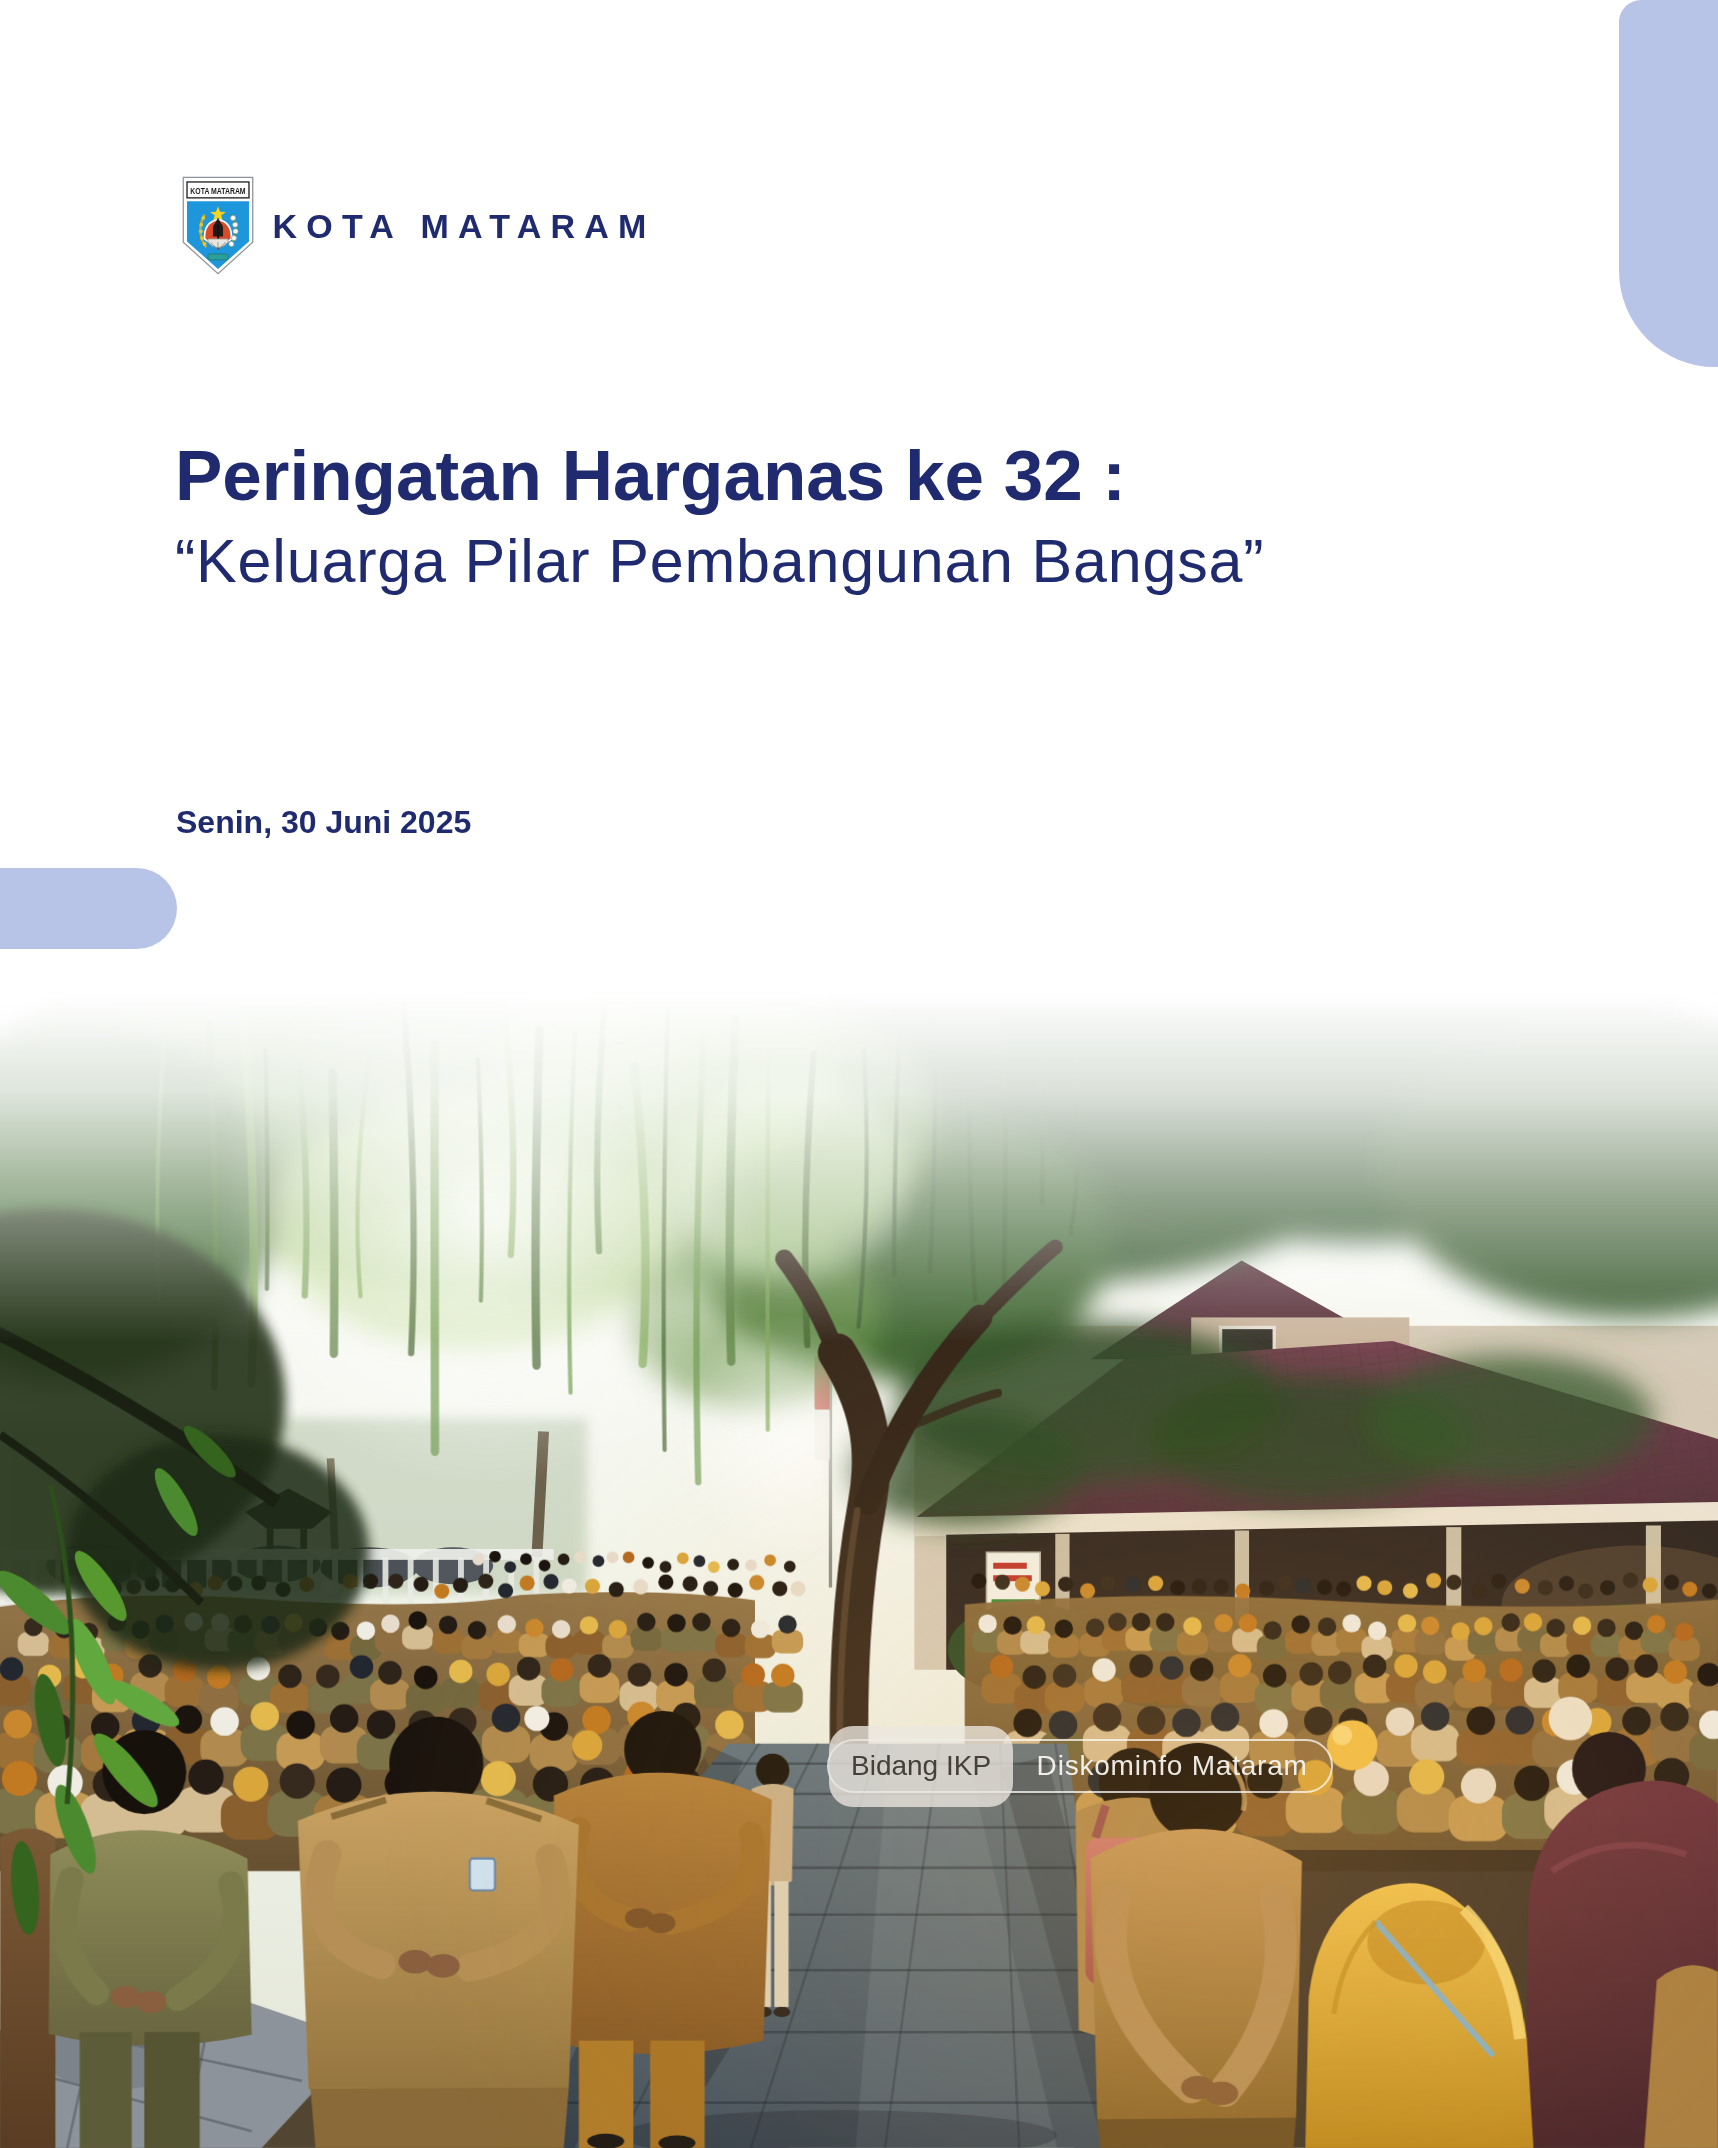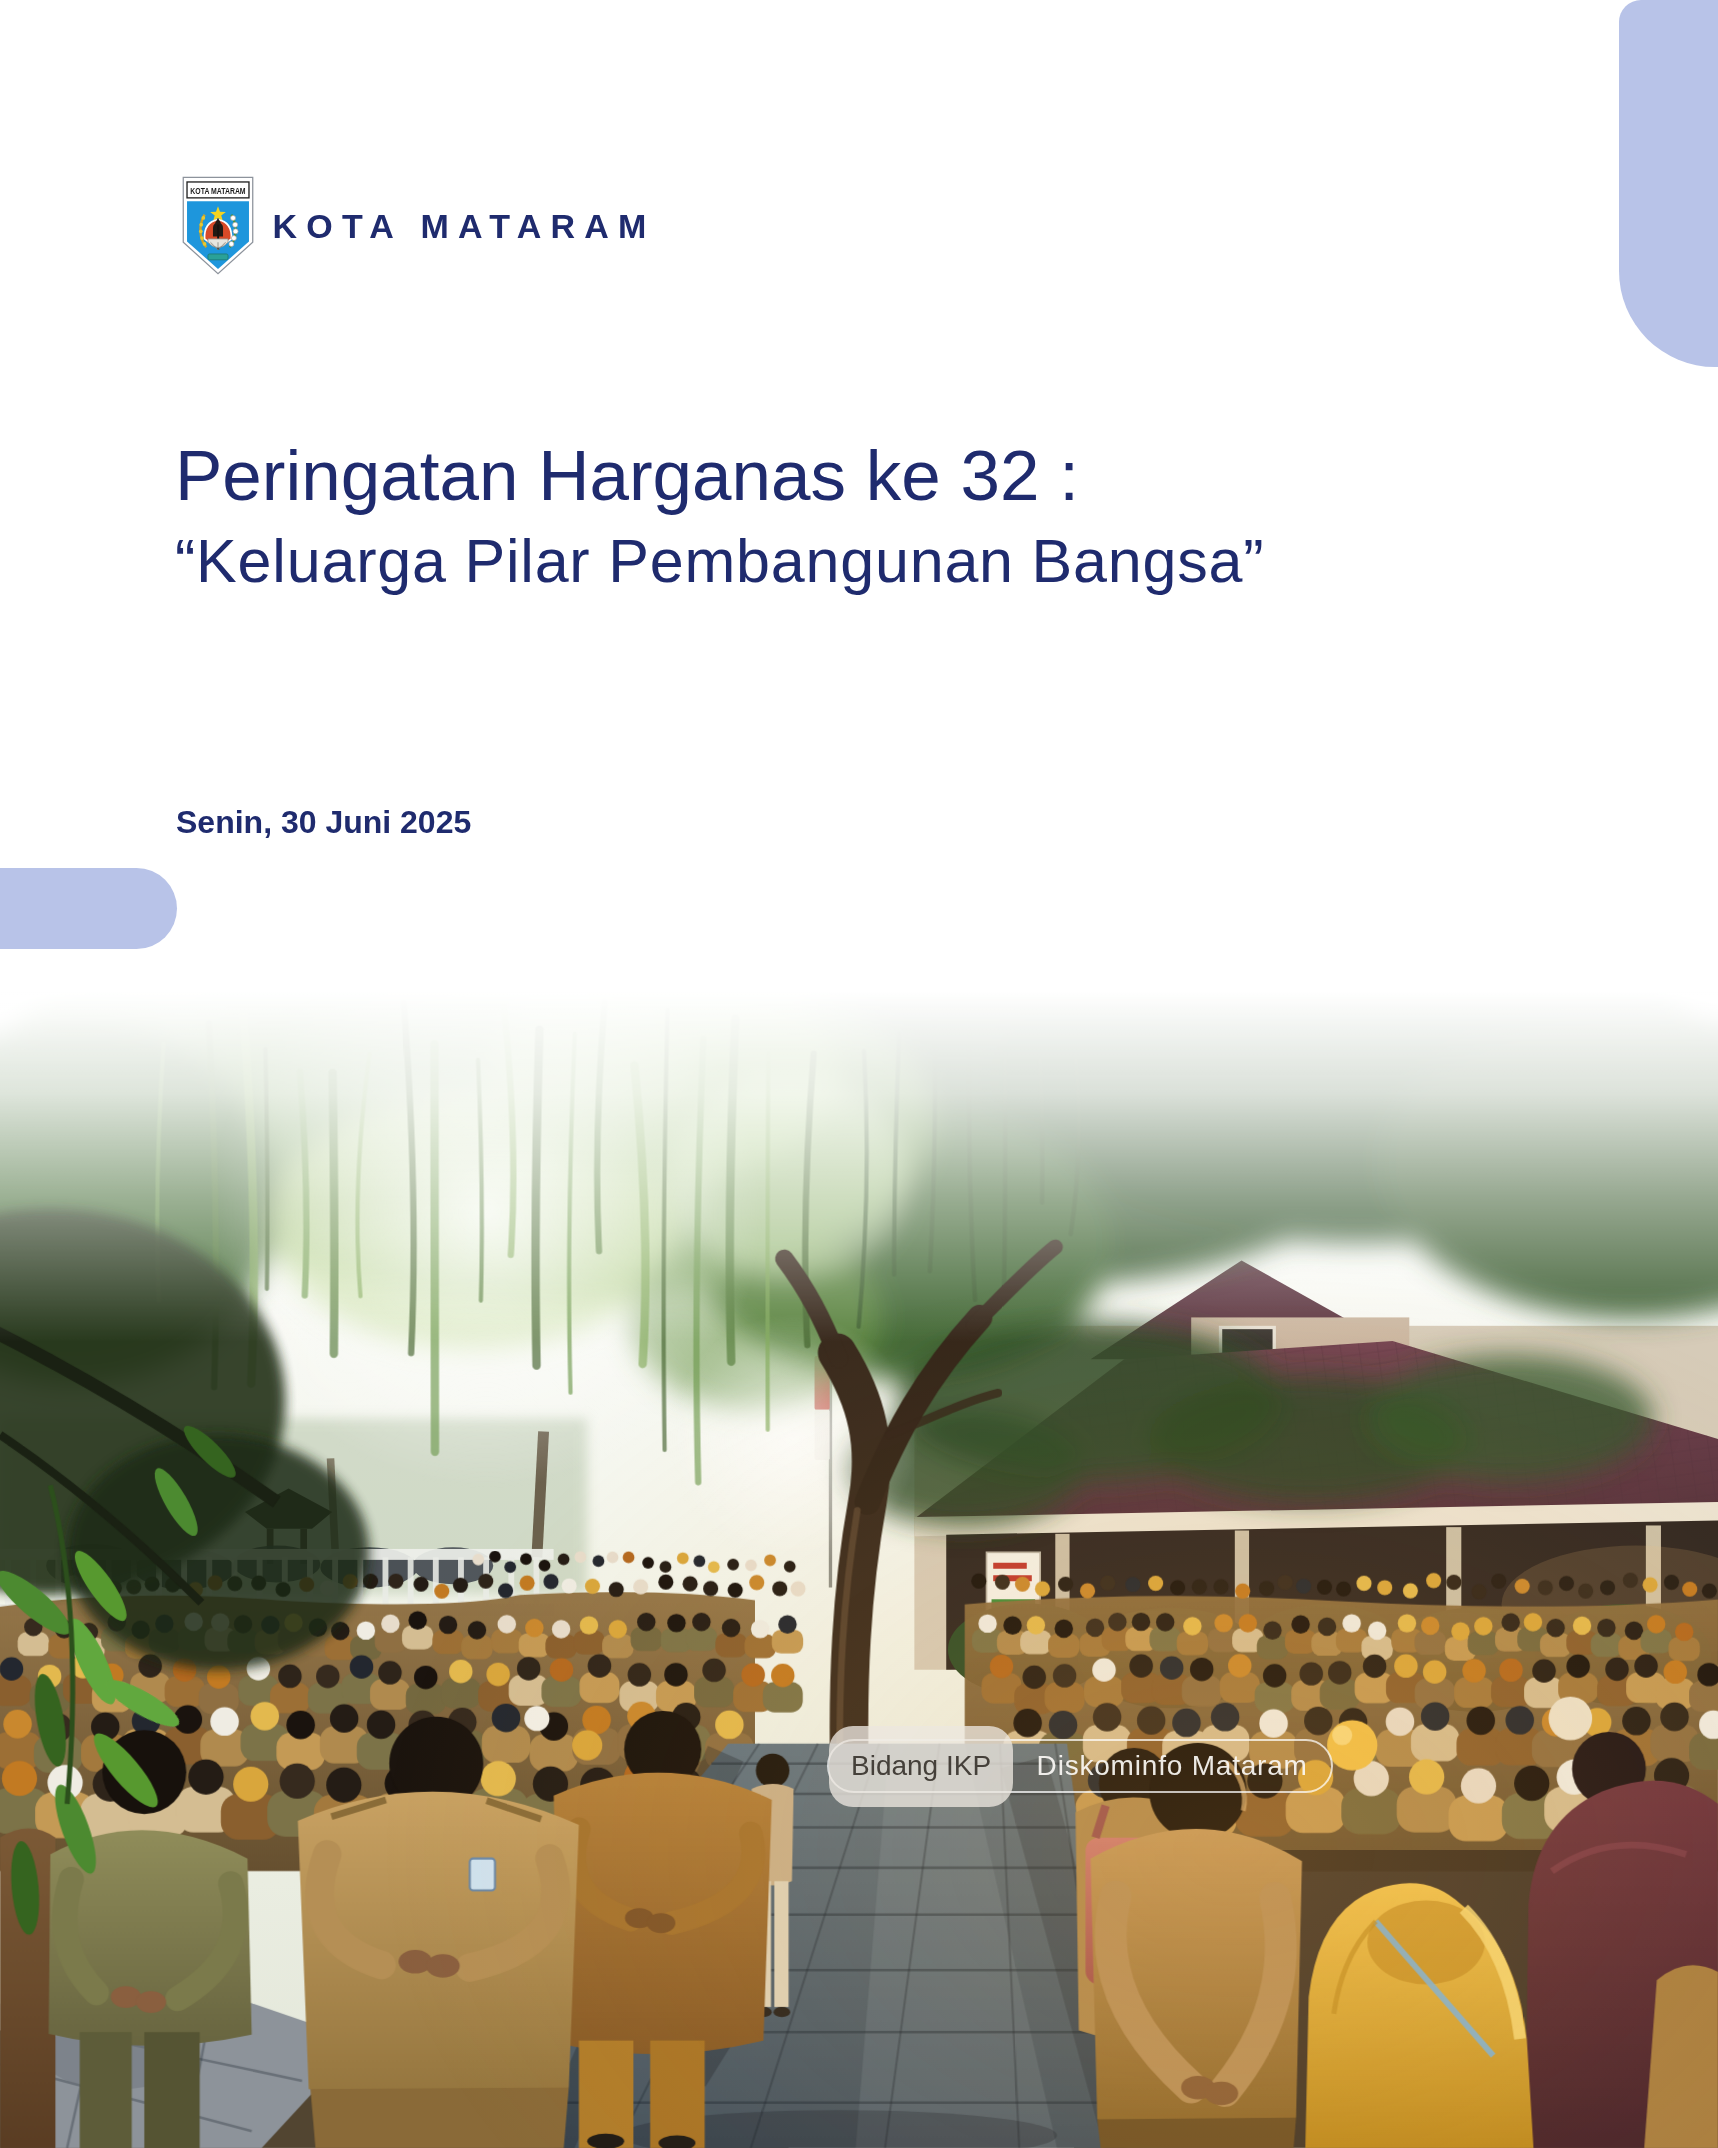--- a/index.html
+++ b/index.html
@@ -12,21 +12,21 @@
   .decor-left{position:absolute;left:0;top:868px;width:177px;height:81px;
               background:#b8c3e8;border-radius:0 41px 41px 0;}
 
   
   .brand{position:absolute;left:174px;top:176px;display:flex;align-items:center;gap:18.5px;padding-left:8px;}
   .crest{width:72px;height:99px;flex:0 0 auto;}
   .brand-org{color:#1f2b6e;font-weight:700;font-size:34px;letter-spacing:9.2px;line-height:46px;}
 
   
   .title-block{position:absolute;left:175px;top:433px;color:#1f2b6e;}
-  .title-l1{margin:0;font-size:71px;font-weight:400;line-height:86px;letter-spacing:0;}
+  .title-l1{margin:0;font-size:71px;font-weight:700;line-height:86px;letter-spacing:0;}
   .title-l2{margin:3.4px 0 0;font-size:61px;font-weight:500;line-height:79px;letter-spacing:0.8px;}
 
   
   .date{position:absolute;left:176px;top:804px;font-size:32px;font-weight:700;color:#1f2b6e;}
 
   
   .photo{position:absolute;left:0;top:965px;width:1718px;height:1183px;}
   .photo > svg{position:absolute;left:0;top:0;width:100%;height:100%;display:block;}
   .fade{position:absolute;left:0;top:0;width:100%;height:378px;
         background:linear-gradient(180deg,#ffffff 0%,#ffffff 7%,rgba(255,255,255,0.82) 34%,

